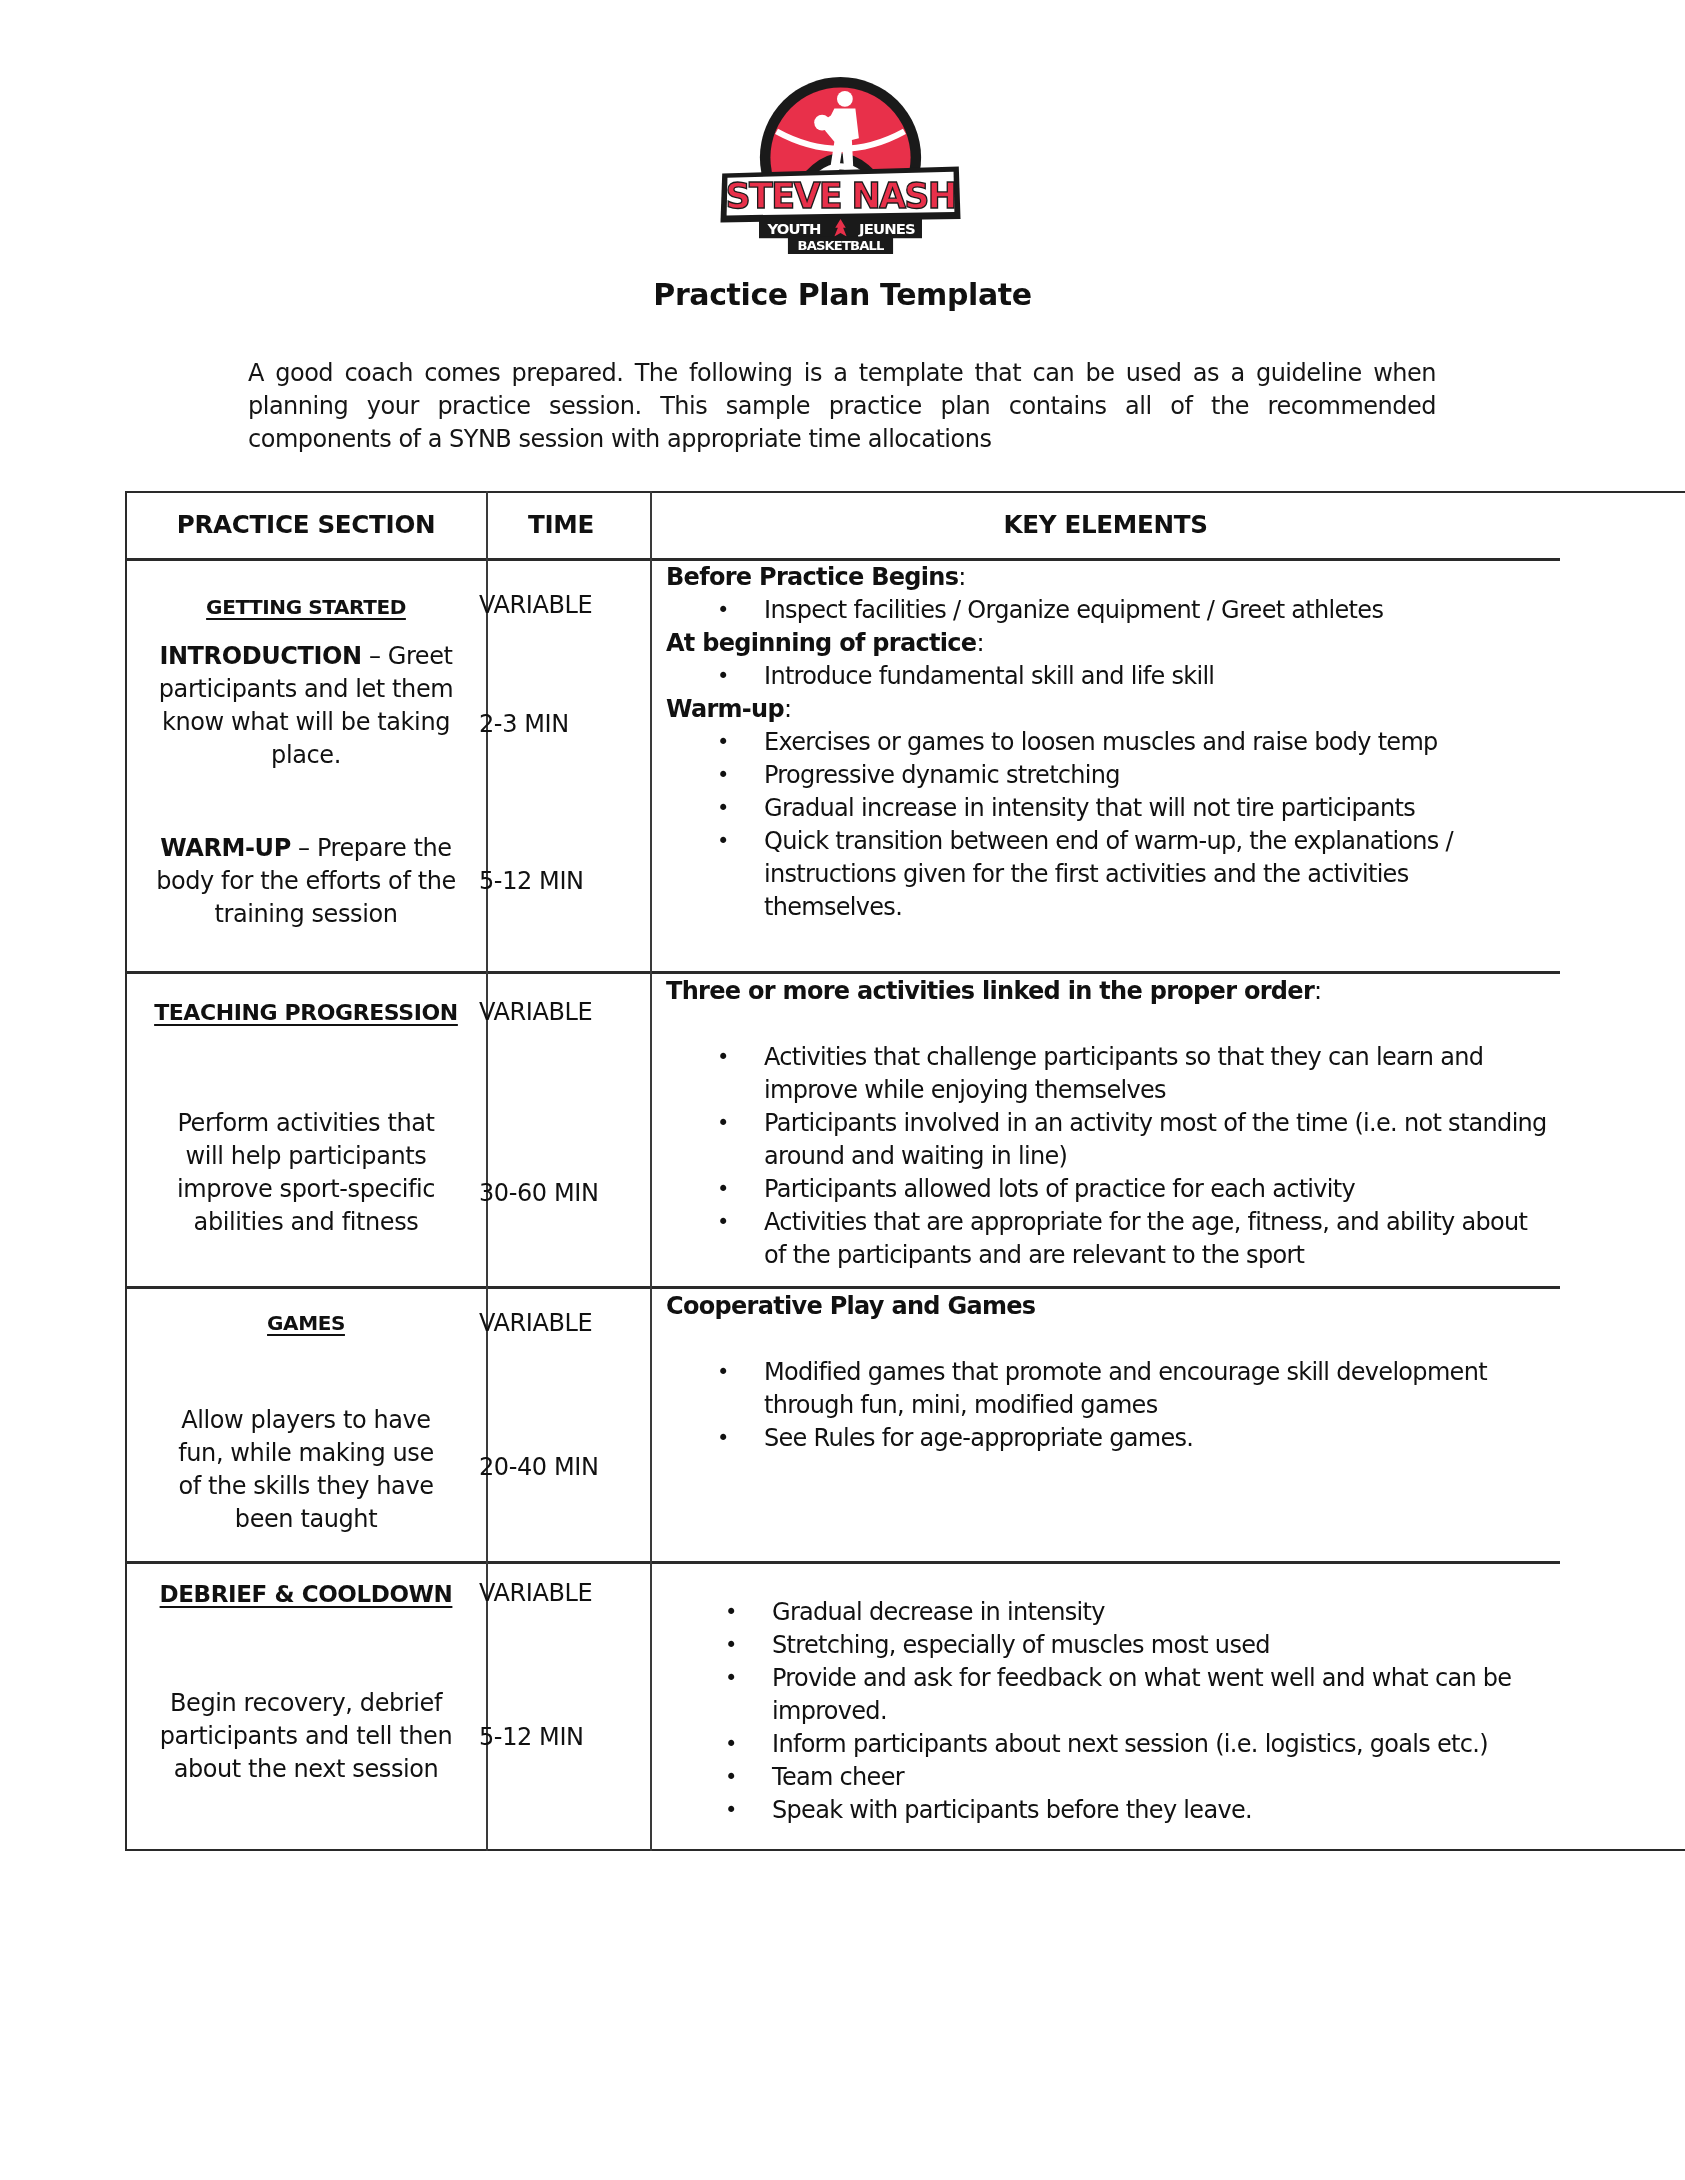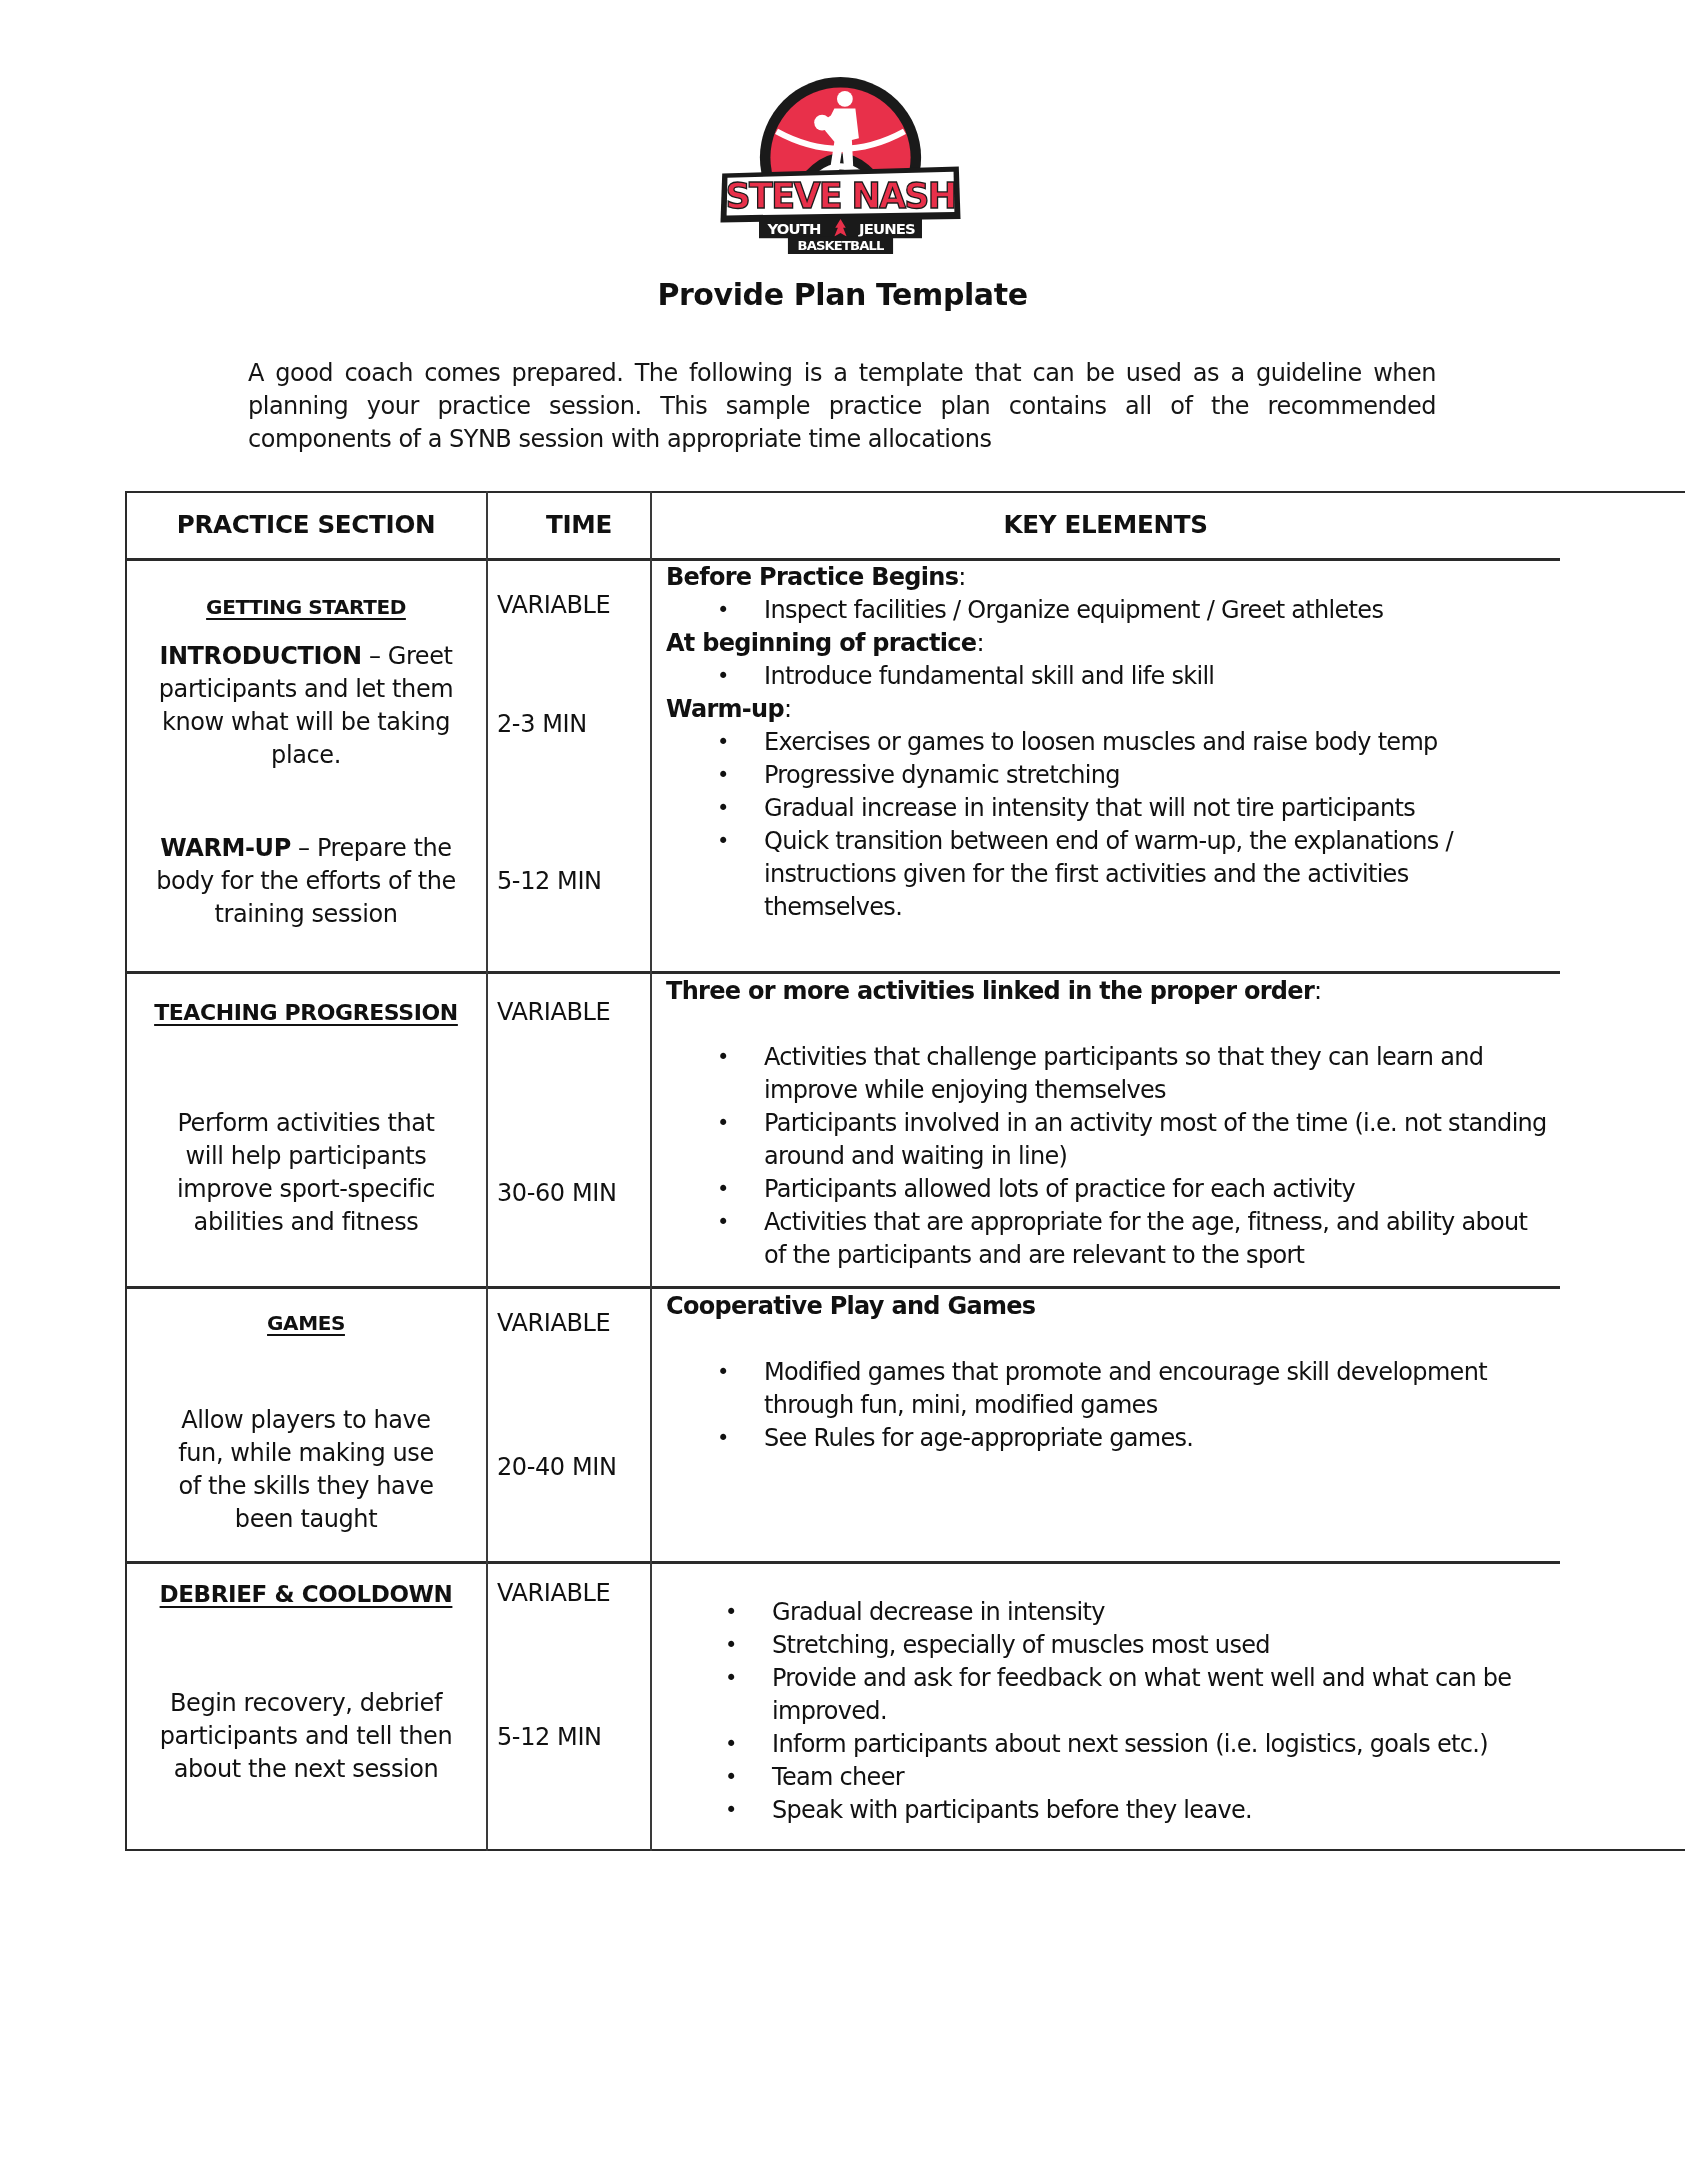--- a/index.html
+++ b/index.html
@@ -19,21 +19,21 @@
   }
   .tbl { position: absolute; left: 125px; top: 491px; width: 1570px; height: 1360px; }
   .tbl .hline { position: absolute; left: 0; width: 1435px; height: 2.6px; background: #2a2a2a; }
   .tbl .vline { position: absolute; top: 0; width: 1.8px; height: 1360px; background: #3a3a3a; }
   .tbl .outer { position: absolute; inset: 0; border: 2.6px solid #2a2a2a; box-sizing: border-box; }
   .hdr {
     position: absolute; font-weight: bold; font-size: 24.6px; text-align: center;
     letter-spacing: -0.3px; top: 19.3px;
   }
   .col1 { position: absolute; left: 0; width: 362px; text-align: center; }
-  .col2 { position: absolute; left: 372px; width: 164px; }
+  .col2 { position: absolute; left: 354px; width: 164px; }
   .col3 { position: absolute; left: 526px; width: 909px; }
   .sec-title {
     font-weight: bold; font-size: 20px; text-decoration: underline;
     text-decoration-thickness: 1.8px; text-underline-offset: 4.4px; letter-spacing: -0.4px;
   }
   .desc { font-size: 24px; line-height: 33px; letter-spacing: -0.4px; }
   .desc b { font-weight: bold; }
   .time { font-size: 24px; letter-spacing: -0.4px; }
   .ke { position: absolute; left: 15px; right: 8.8px; font-size: 24px; line-height: 33px; letter-spacing: -0.7px; }
   .ke .h { font-weight: bold; }
@@ -64,21 +64,21 @@
     <text x="145" y="158" text-anchor="middle" font-family="DejaVu Sans, sans-serif" font-weight="bold" font-size="40" fill="#e8304a" stroke="#1a1a1a" stroke-width="1.5" letter-spacing="-2">STEVE NASH</text>
     <rect x="52" y="168" width="186" height="24" fill="#1a1a1a"></rect>
     <text x="92" y="187" text-anchor="middle" font-family="DejaVu Sans, sans-serif" font-weight="bold" font-size="17" fill="#fff" letter-spacing="-1">YOUTH</text>
     <text x="198" y="187" text-anchor="middle" font-family="DejaVu Sans, sans-serif" font-weight="bold" font-size="17" fill="#fff" letter-spacing="-1">JEUNES</text>
     <path d="M145 170 L151 180 L148 180 L152 190 L145 186 L138 190 L142 180 L139 180 Z" fill="#e8304a"></path>
     <rect x="85" y="190" width="120" height="20" fill="#1a1a1a"></rect>
     <text x="145" y="206" text-anchor="middle" font-family="DejaVu Sans, sans-serif" font-weight="bold" font-size="15" fill="#fff" letter-spacing="-1">BASKETBALL</text>
   </svg>
 </div>
 
-<div class="title">Provide Plan Template</div>
+<div class="title">Practice Plan Template</div>
 
 <div class="intro">A good coach comes prepared. The following is a template that can be used as a guideline when planning your practice session. This sample practice plan contains all of the recommended components of a SYNB session with appropriate time allocations</div>
 
 <div class="tbl">
   <div class="outer"></div>
   <div class="hline" style="top:67px"></div>
   <div class="hline" style="top:480px"></div>
   <div class="hline" style="top:795px"></div>
   <div class="hline" style="top:1070px"></div>
   <div class="vline" style="left:361px"></div>

